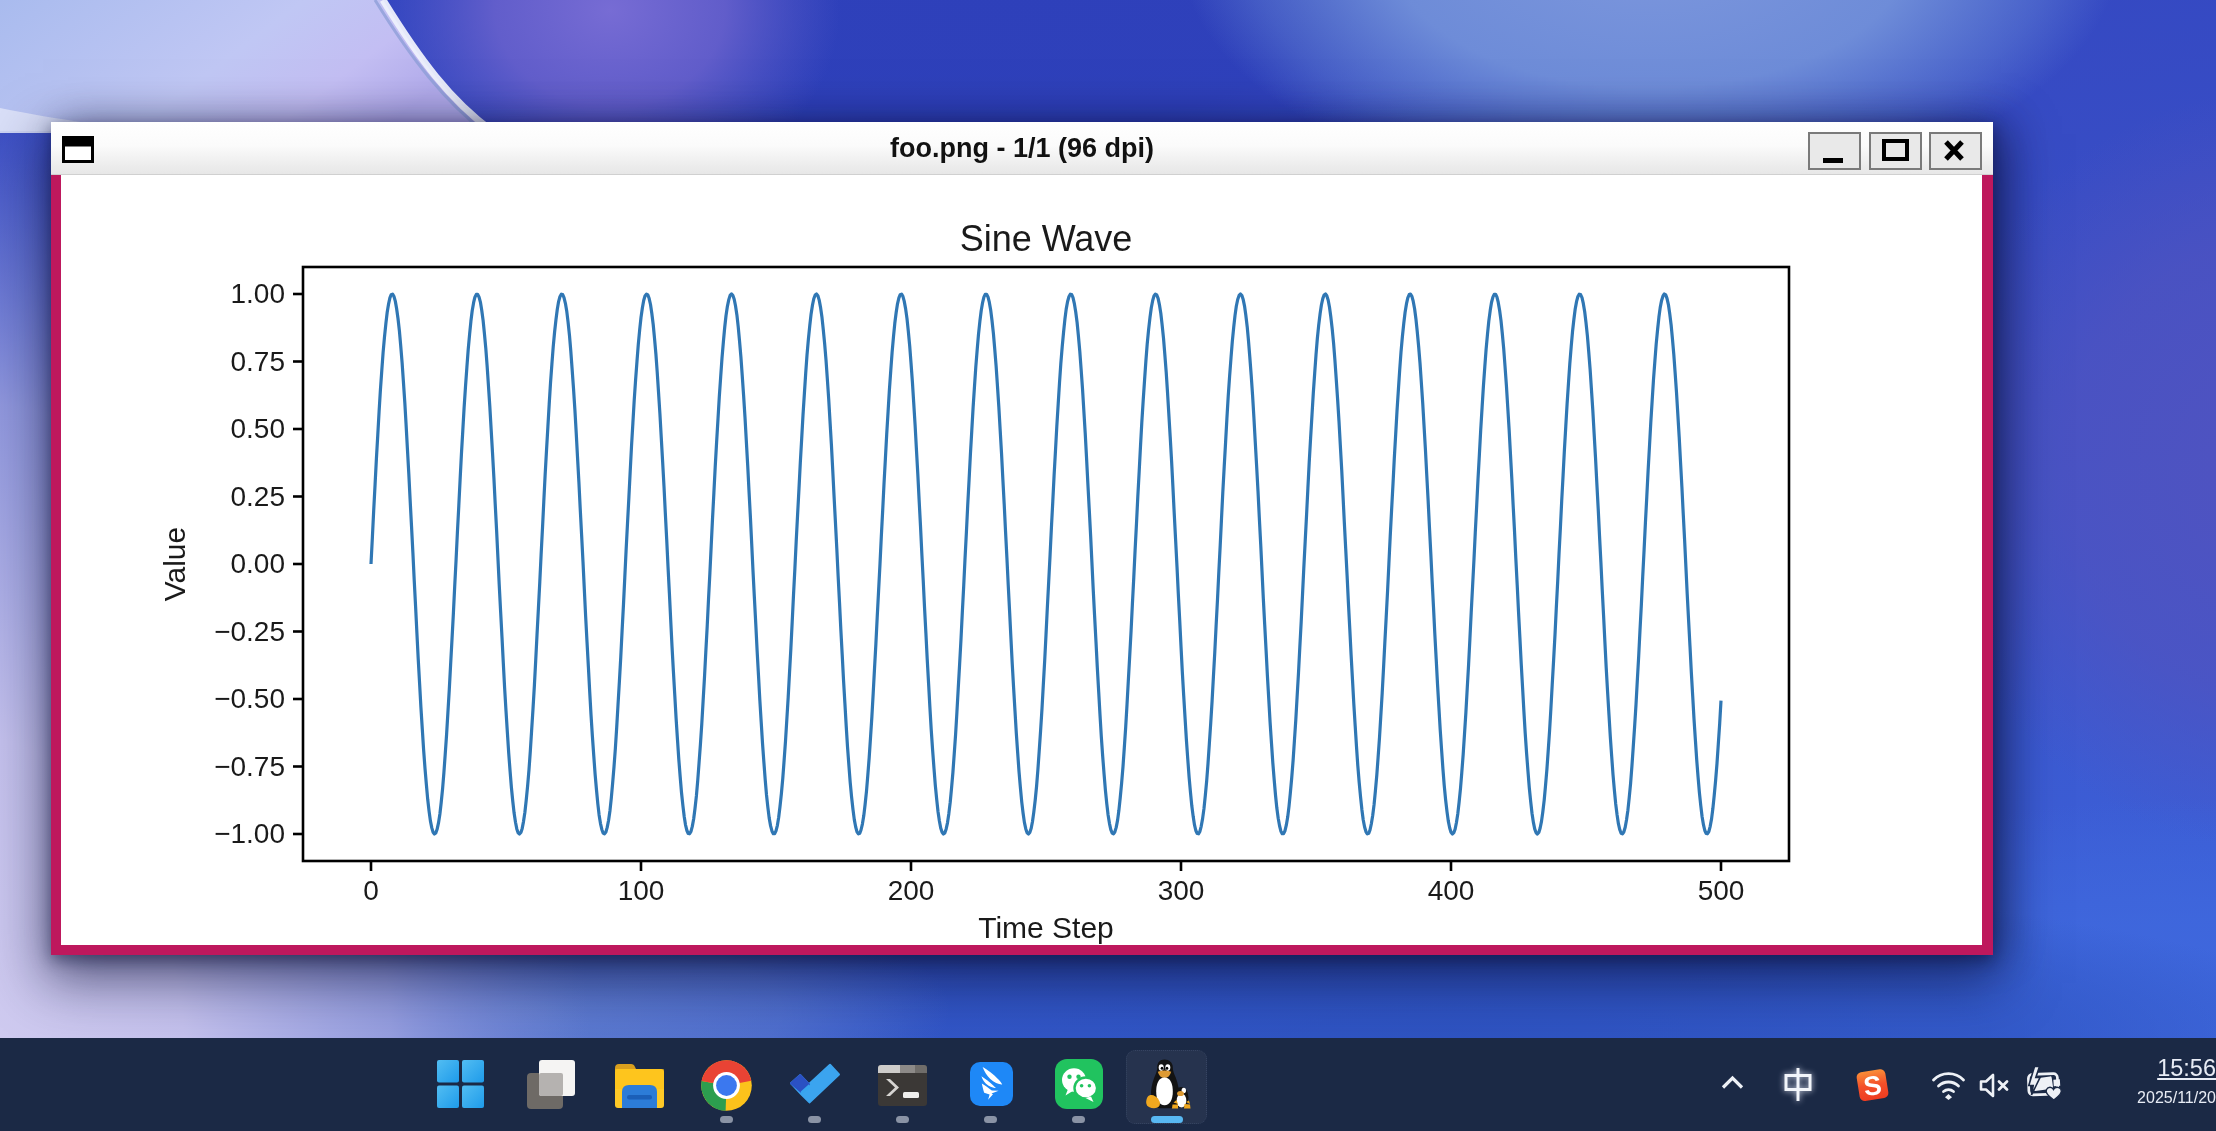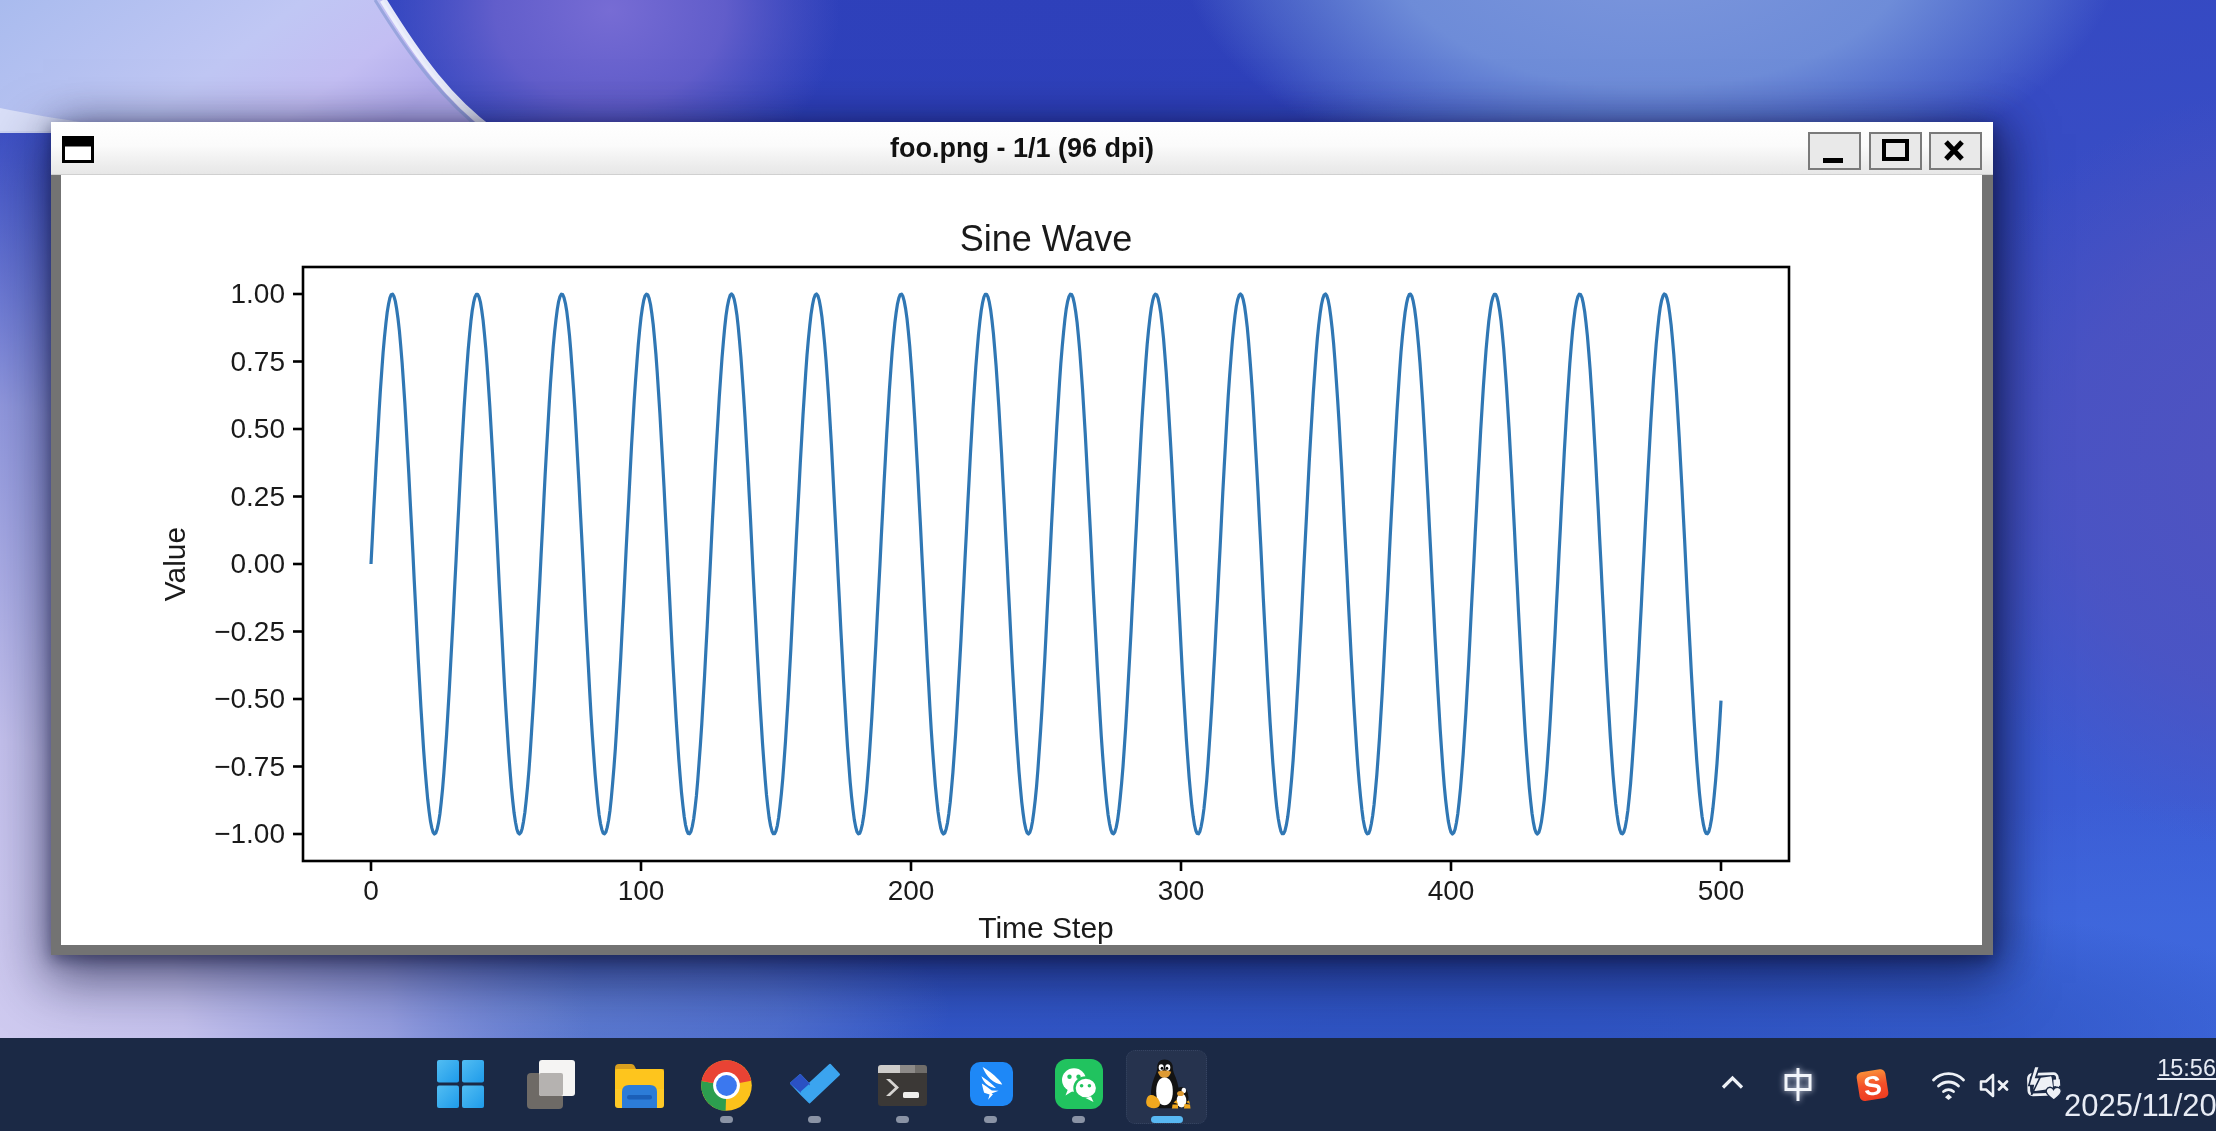--- a/index.html
+++ b/index.html
@@ -1,18 +1,18 @@
 <!DOCTYPE html>
 <html><head>
 <meta charset="utf-8">
 <style>
 html,body{margin:0;padding:0;}
 body{width:2216px;height:1131px;overflow:hidden;position:relative;font-family:"Liberation Sans",sans-serif;background:#3a57cf;}
 #wall{position:absolute;left:0;top:0;}
-#window{position:absolute;left:51px;top:122px;width:1942px;height:833px;background:#737373;box-shadow:0 20px 50px 8px rgba(8,12,50,0.5),14px 0 36px rgba(8,12,50,0.32),0 5px 14px rgba(8,12,50,0.4);}
+#window{position:absolute;left:51px;top:122px;width:1942px;height:833px;background:#be185d;box-shadow:0 20px 50px 8px rgba(8,12,50,0.5),14px 0 36px rgba(8,12,50,0.32),0 5px 14px rgba(8,12,50,0.4);}
 #titlebar{position:absolute;left:0;top:0;width:100%;height:53px;background:linear-gradient(#ffffff 0%,#fbfbfb 45%,#ededed 82%,#e7e7e7 100%);border-bottom:1px solid #d0d0d0;box-sizing:border-box;}
 #title{position:absolute;left:0;top:0;width:100%;height:52px;line-height:52px;text-align:center;font-weight:bold;font-size:27px;color:#111;}
 #content{position:absolute;left:10px;top:53px;width:1921px;height:770px;background:#ffffff;}
 #taskbar{position:absolute;left:0;top:1038px;width:2216px;height:93px;background:#1b2945;}
 .tbi{position:absolute;top:1060px;}
 .ind{position:absolute;top:1116px;width:13px;height:7px;border-radius:3.5px;background:#8a93a5;}
 .tray{position:absolute;color:#e8ecf5;}
 </style>
 </head>
 <body>
@@ -292,13 +292,13 @@
 <path d="M20,9.5 L28,17.5 M28,9.5 L20,17.5" stroke="#eef1f6" stroke-width="2.8" stroke-linecap="round"></path>
 </svg>
 <svg class="tray" style="position:absolute;left:2026px;top:1064px" width="38" height="40" viewBox="0 0 38 40">
 <rect x="2.6" y="10" width="29" height="20.5" rx="4" fill="none" stroke="#eef1f6" stroke-width="2.7" transform="rotate(-2 17 20)"></rect>
 <rect x="7" y="13.5" width="19.5" height="12.5" rx="1.5" fill="#eef1f6" transform="rotate(-8 16.5 20)"></rect>
 <rect x="27.5" y="15.5" width="6.5" height="6.5" fill="#eef1f6" transform="rotate(-4 30 18)"></rect>
 <path d="M8.5,2.5 L2.8,21.5 L7.2,21.5 L5.5,31 L14,13.5 L9.8,13.5 L13.5,2.5 Z" fill="#eef1f6" stroke="#1b2945" stroke-width="1.6"></path>
 <path d="M27.5,25.5 C29,22.5 33.5,22.5 35,25.5 C36.5,28.5 33.5,32 27.8,36 C22,32 19,28.5 20.5,25.5 C22,22.5 26,22.5 27.5,25.5 Z" fill="#eef1f6" stroke="#1b2945" stroke-width="1.4"></path>
 </svg>
 <div class="tray" style="left:2094px;top:1057px;width:122px;text-align:right;font-size:23.5px;line-height:1;text-decoration:underline;">15:56</div>
-<div class="tray" style="left:2064px;top:1090px;width:152px;text-align:right;font-size:31px;line-height:1;">2025/11/20</div>
+<div class="tray" style="left:2064px;top:1090px;width:152px;text-align:right;font-size:16px;line-height:1;">2025/11/20</div>
 
 </body></html>

